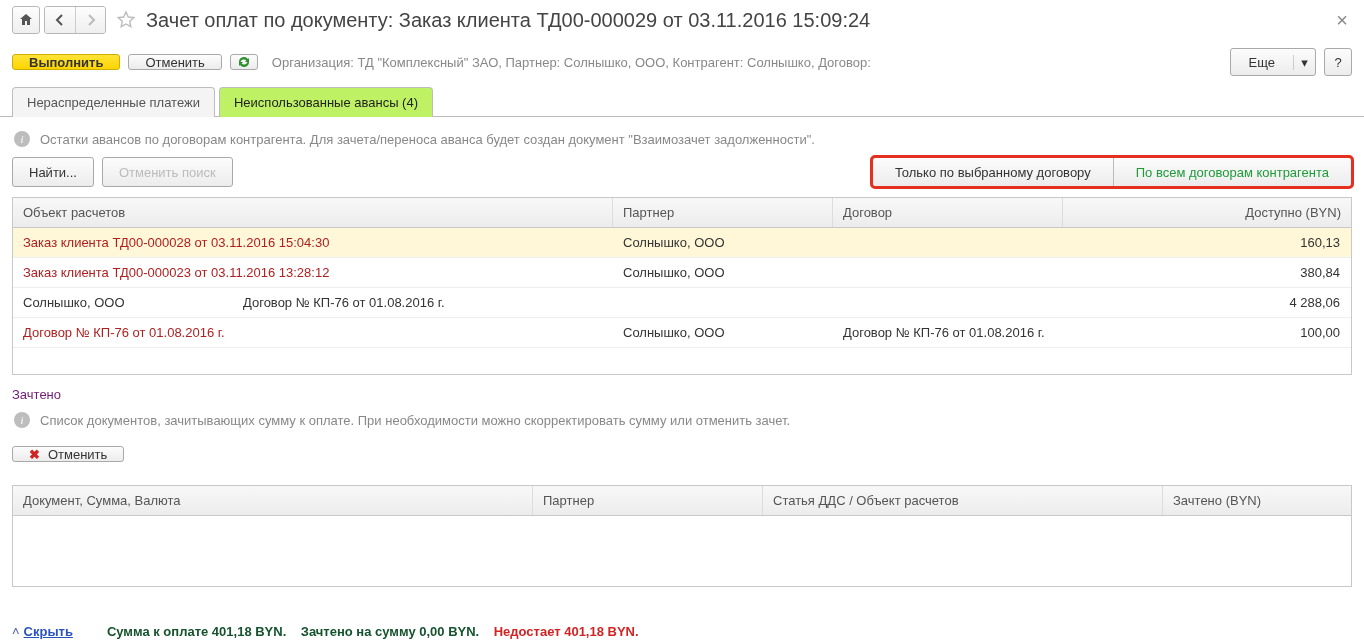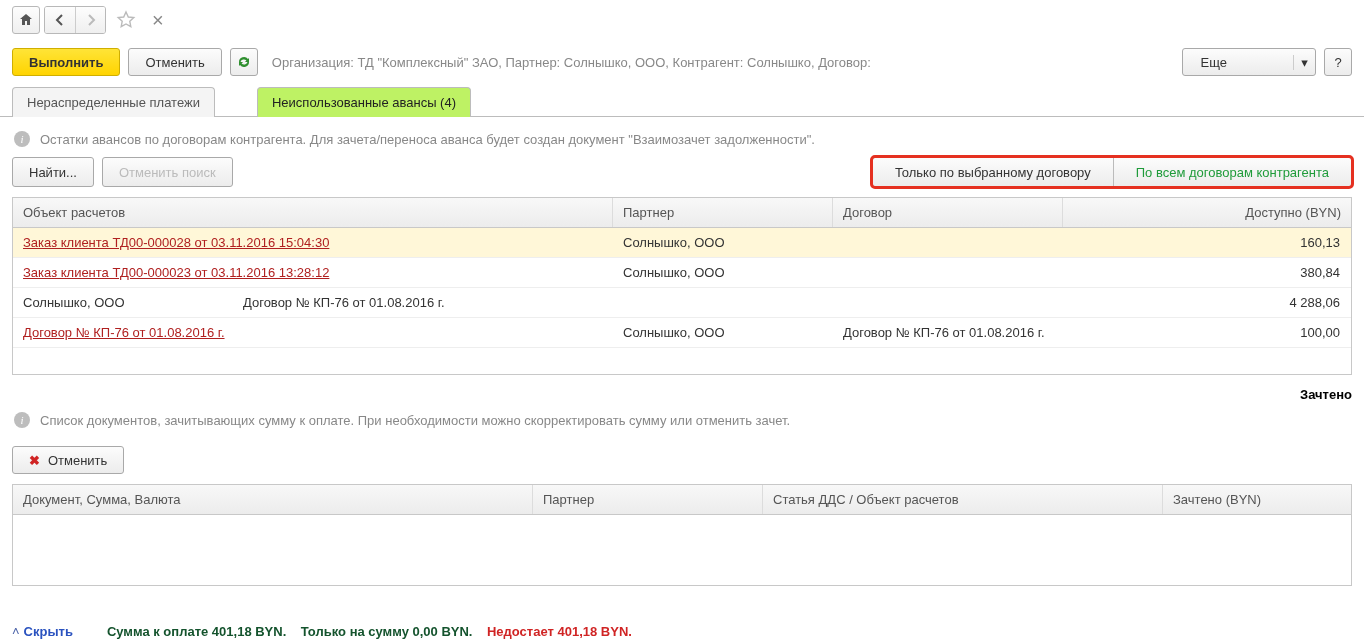--- a/index.html
+++ b/index.html
@@ -11,32 +11,32 @@
   .tb-btn { border:1px solid #b8b8b8; background:linear-gradient(#fdfdfd,#efefef); border-radius:3px; height:28px; min-width:28px; display:flex; align-items:center; justify-content:center; margin-right:4px; cursor:pointer; }
   .tb-grp { display:flex; border:1px solid #b8b8b8; border-radius:3px; overflow:hidden; margin-right:6px; }
   .tb-grp .tb-half { width:30px; height:26px; display:flex; align-items:center; justify-content:center; background:linear-gradient(#fdfdfd,#efefef); }
   .tb-grp .tb-half + .tb-half { border-left:1px solid #ccc; }
   .star { width:28px; height:28px; display:flex; align-items:center; justify-content:center; margin-right:6px; }
   .title { font-size:20px; color:#444; font-weight:normal; flex:1; }
   .close-x { font-size:20px; color:#888; cursor:pointer; padding:0 6px; }
 
   
   .cmd { display:flex; align-items:center; padding:0 12px 10px 12px; }
-  .btn { border:1px solid #a9a9a9; background:linear-gradient(#fcfcfc,#ececec); border-radius:3px; height:28px; padding:0 16px; display:flex; align-items:center; justify-content:center; cursor:pointer; font-size:13px; }
+  .btn { border:1px solid #a9a9a9; background:linear-gradient(#fcfcfc,#ececec); border-radius:3px; height:16px; padding:0 16px; display:flex; align-items:center; justify-content:center; cursor:pointer; font-size:13px; }
   .btn + .btn, .cmd > * + * { margin-left:8px; }
   .btn.yellow { background:linear-gradient(#ffe437,#ffd400); border-color:#cfae00; font-weight:bold; }
   .btn.icon-only { padding:0; width:28px; }
   .info-line { color:#888; margin-left:14px; flex:1; font-size:13px; }
-  .more-btn { display:flex; align-items:center; border:1px solid #a9a9a9; background:linear-gradient(#fcfcfc,#ececec); border-radius:3px; height:28px;gap:48px; }
+  .more-btn { display:flex; align-items:center; border:1px solid #a9a9a9; background:linear-gradient(#fcfcfc,#ececec); border-radius:3px; height:28px; }
   .more-btn .lbl { padding:0 18px 0 18px; }
   .more-btn .dd { border-left:1px solid #ccc; width:22px; text-align:center; }
   .qbtn { width:28px; height:28px; border:1px solid #a9a9a9; background:linear-gradient(#fcfcfc,#ececec); border-radius:3px; display:flex; align-items:center; justify-content:center; margin-left:8px; cursor:pointer; }
 
   
-  .tabs { display:flex; padding:0 12px; border-bottom:1px solid #bcbcbc;gap:38px; }
+  .tabs { display:flex; padding:0 12px; border-bottom:1px solid #bcbcbc; }
   .tab { border:1px solid #bcbcbc; border-bottom:none; background:#f4f4f4; padding:7px 14px; border-radius:4px 4px 0 0; margin-right:4px; position:relative; top:1px; cursor:pointer; color:#555;}
   .tab.active { background:#bef264; color:#222; }
 
   
   .panel { border:0; padding:10px 12px 0 12px; }
   .hint { display:flex; align-items:center; padding:4px 2px 10px 2px; color:#888; }
   .hint .i-icon { width:16px; height:16px; border-radius:50%; background:#bdbdbd; color:#fff; font-style:normal; font-size:11px; font-family:Georgia,serif; font-style:italic; display:flex; align-items:center; justify-content:center; margin-right:10px; }
 
   .toolbar2 { display:flex; align-items:center; padding-bottom:10px; }
   .toolbar2 .btn { height:30px; }
@@ -51,46 +51,46 @@
   
   .grid { border:1px solid #c8c8c8; }
   .grid .ghead { display:flex; background:linear-gradient(#f8f8f8,#ececec); border-bottom:1px solid #c8c8c8; }
   .grid .ghead .gh, .grid .grow .gc { padding:7px 10px; }
   .grid .ghead .gh { color:#555; border-right:1px solid #dcdcdc; }
   .grid .ghead .gh:last-child { border-right:none; }
   .grid .grow { display:flex; border-bottom:1px solid #eee; }
   .grid .grow .gc { border-right:1px solid transparent; }
   .grid .grow.sel { background:#fff7d8; }
   .grid .gbody { height:146px; overflow:auto; background:#fff; }
-  .link { color:#b02020; text-decoration:underline; cursor:pointer; }
+  .link { color:#b02020; cursor:pointer; }
   .w-obj { width:600px; }
   .w-prt { width:220px; }
   .w-dog { width:230px; }
   .w-amt { flex:1; text-align:right; }
 
   
   .sect { padding:12px 12px 0 12px; }
-  .green-title { color:#000000; font-weight:bold; padding-bottom:6px;text-align:right; }
+  .green-title { color:#701a75; font-weight:normal; padding-bottom:6px; }
   .toolbar3 { padding:8px 0; }
   .x-icon { color:#d02424; font-weight:bold; margin-right:8px; }
 
-  .grid2 { border:1px solid #c8c8c8; margin-top:2px; }
+  .grid2 { border:1px solid #c8c8c8; margin-top:15px; }
   .grid2 .ghead { display:flex; background:linear-gradient(#f8f8f8,#ececec); border-bottom:1px solid #c8c8c8; }
   .grid2 .ghead .gh { padding:7px 10px; color:#555; border-right:1px solid #dcdcdc; }
   .grid2 .ghead .gh:last-child { border-right:none; }
   .grid2 .gbody { height:70px; background:#fff; }
   .w-doc { width:520px; }
   .w-prt2 { width:230px; }
   .w-dds { width:400px; }
   .w-zch { flex:1; }
 
   
   .footer { position:absolute; bottom:4px; left:12px; right:12px; display:flex; align-items:center; font-size:13px; }
   .footer .caret { color:#4a62a8; margin-right:4px; }
-  .footer .hide { color:#2a52bf; font-weight:bold; cursor:pointer; }
+  .footer .hide { color:#2a52bf; text-decoration:underline; font-weight:bold; cursor:pointer; }
   .footer .sum { margin-left:34px; }
   .footer .blue { color:#14532d; font-weight:bold; }
   .footer .red  { color:#d02424; font-weight:bold; }
 
   svg { display:block; }
 </style>
 </head>
 <body>
 
 <div class="top">
@@ -109,20 +109,21 @@
       <svg width="14" height="14" viewBox="0 0 14 14">
           <path d="M5 2l5 5-5 5" stroke="#bbb" stroke-width="2" fill="none"></path>
         </svg>
     </div>
   </div>
   <div class="star">
     <svg width="20" height="20" viewBox="0 0 20 20">
         <path d="M10 2l2.3 5 5.5.5-4 3.8 1 5.4L10 14l-4.8 2.7 1-5.4-4-3.8 5.5-.5z" fill="none" stroke="#bbb" stroke-width="1.4"></path>
       </svg>
   </div>
+  <div class="title">Зачет оплат по документу: Заказ клиента ТД00-000029 от 03.11.2016 15:09:24</div>
   <div class="close-x">×</div>
 </div>
 
 <div class="cmd">
   <div class="btn yellow">Выполнить</div>
   <div class="btn">Отменить</div>
   <div class="btn icon-only">
     <svg width="16" height="16" viewBox="0 0 16 16">
       <path d="M3 8a5 5 0 0 1 9-3l1-1v4H9l1.4-1.4A3.5 3.5 0 0 0 4.5 8" fill="#2f8f2f"></path>
       <path d="M13 8a5 5 0 0 1-9 3l-1 1V8h4l-1.4 1.4A3.5 3.5 0 0 0 11.5 8" fill="#2f8f2f"></path>
@@ -214,17 +215,17 @@
     <div class="gbody"></div>
   </div>
 </div>
 
 <div class="footer">
   <span class="caret">˄</span>
   <span class="hide">Скрыть</span>
   <span class="sum">
     <span class="blue">Сумма к оплате 401,18 BYN.</span>
     &nbsp;&nbsp;
-    <span class="blue">Только на сумму 0,00 BYN.</span>
+    <span class="blue">Зачтено на сумму 0,00 BYN.</span>
     &nbsp;&nbsp;
     <span class="red">Недостает 401,18 BYN.</span>
   </span>
 </div>
 
 </body></html>

